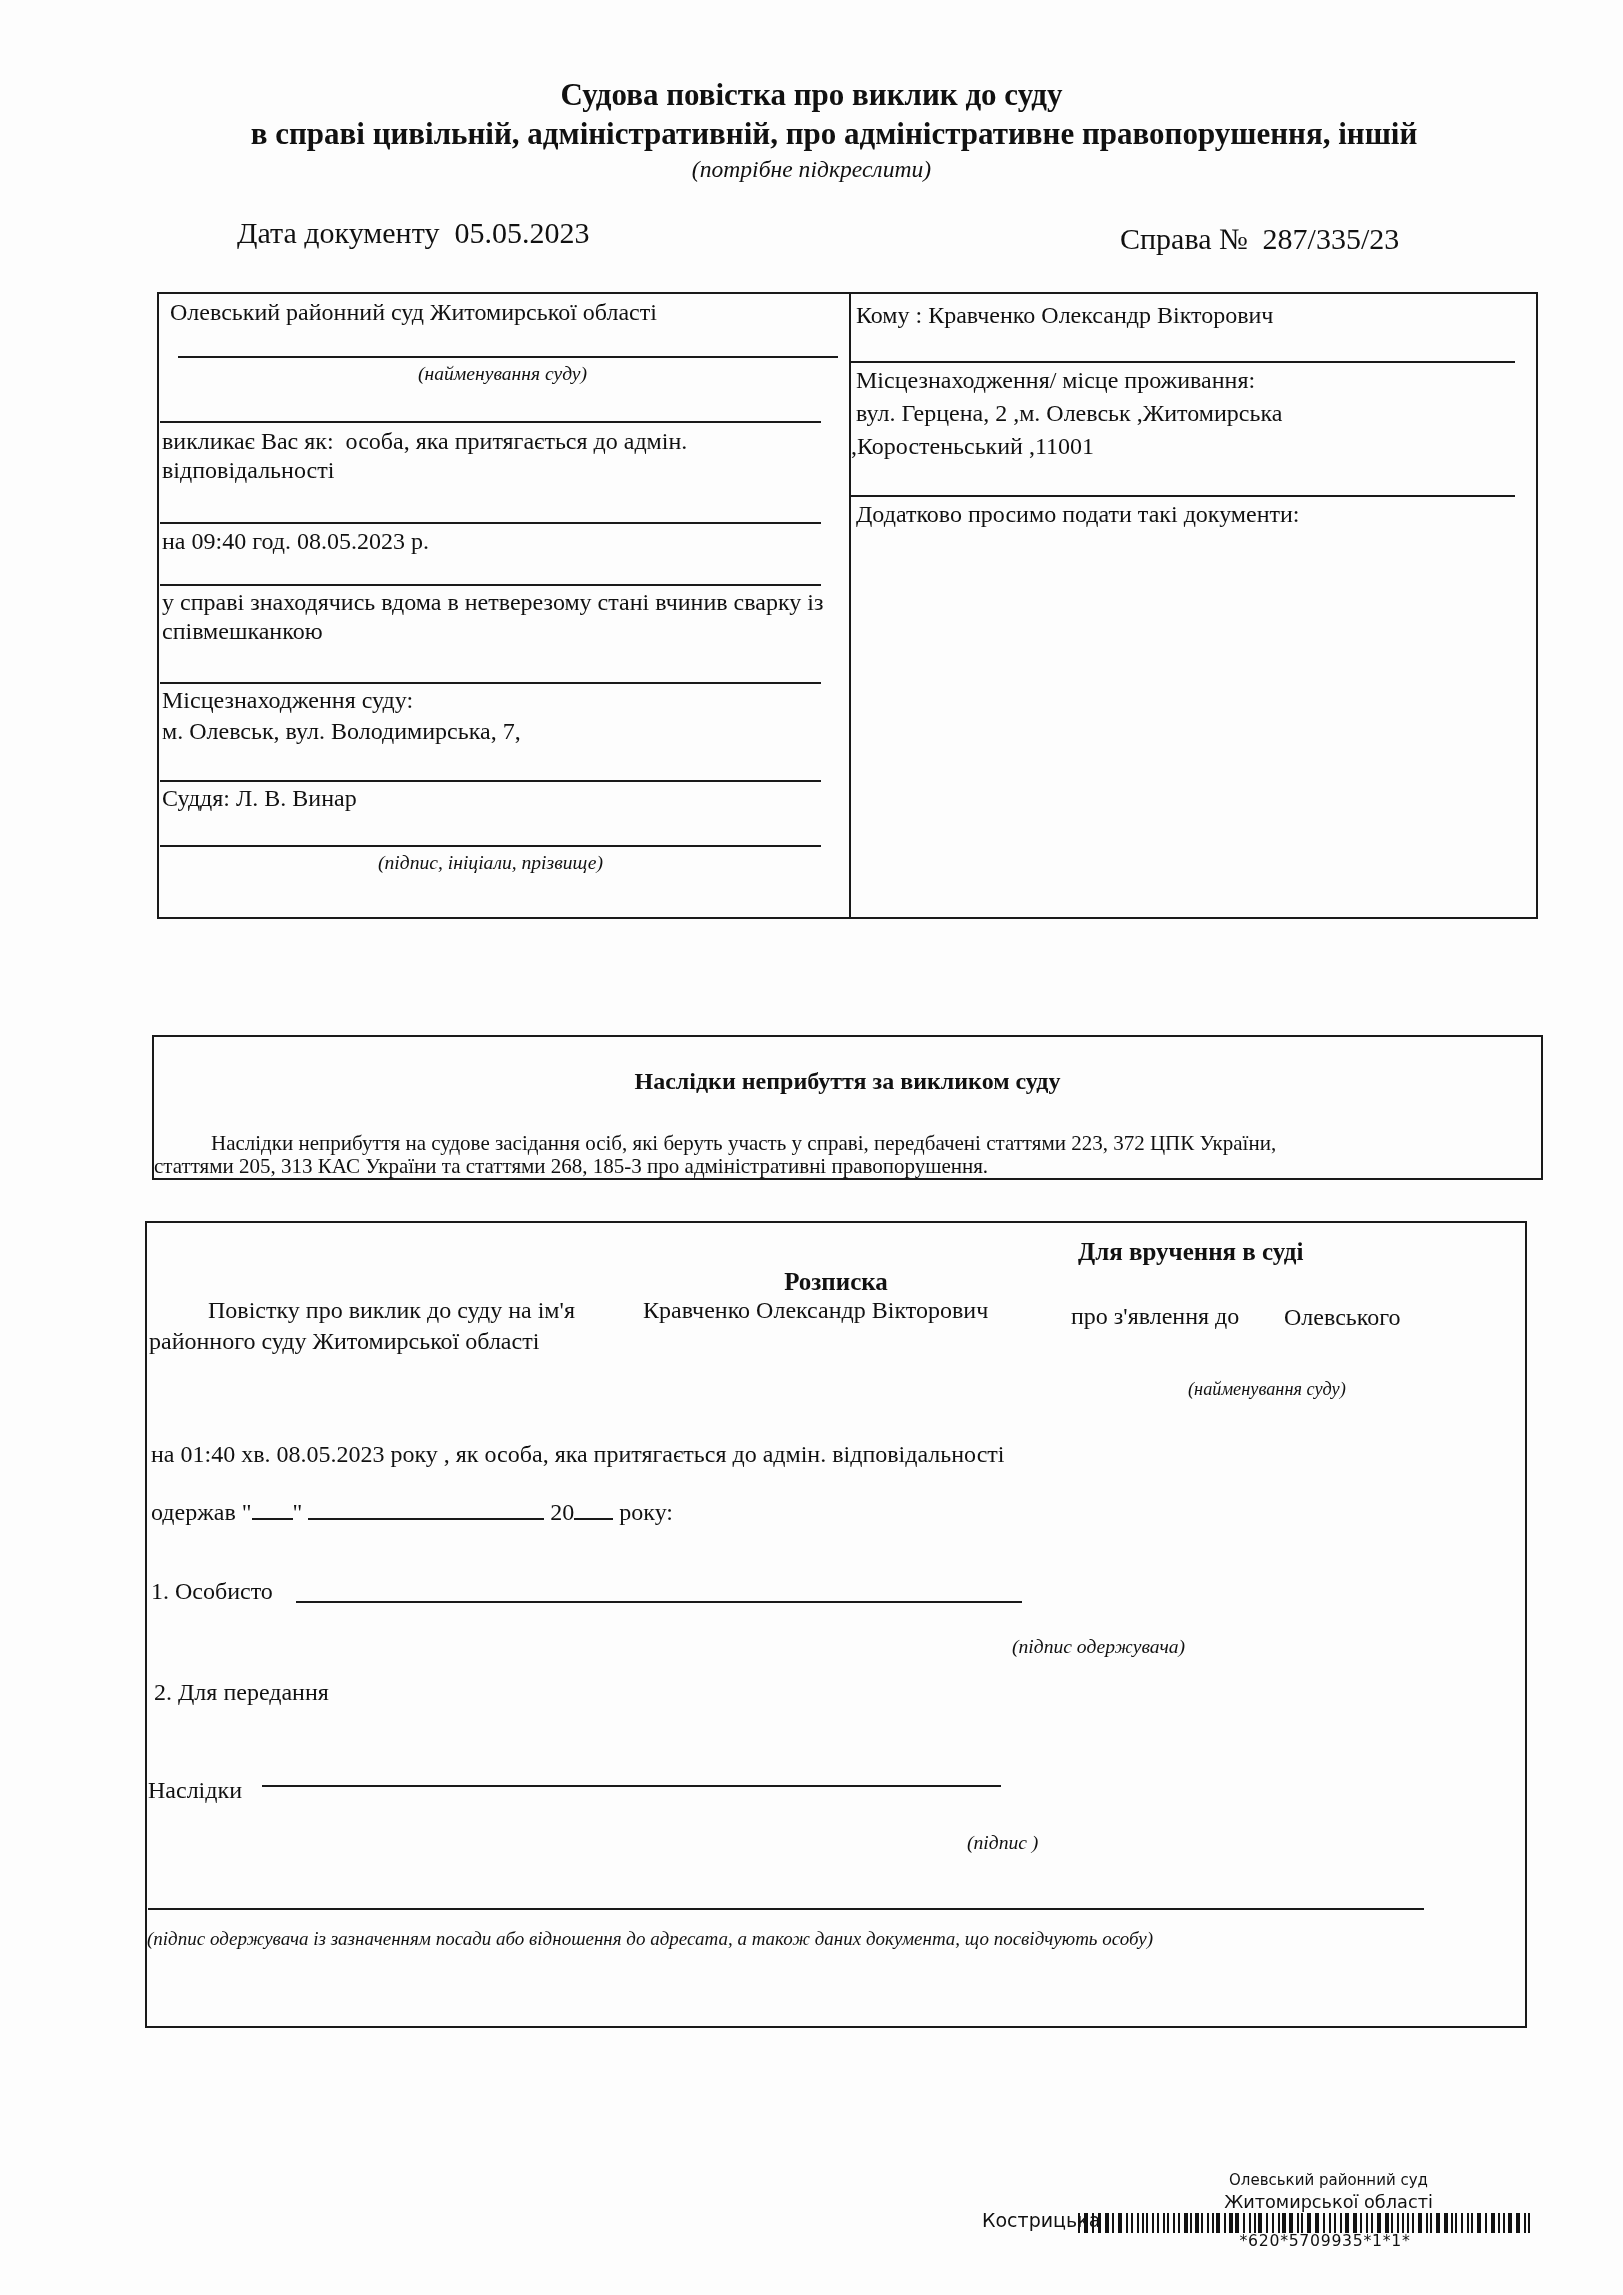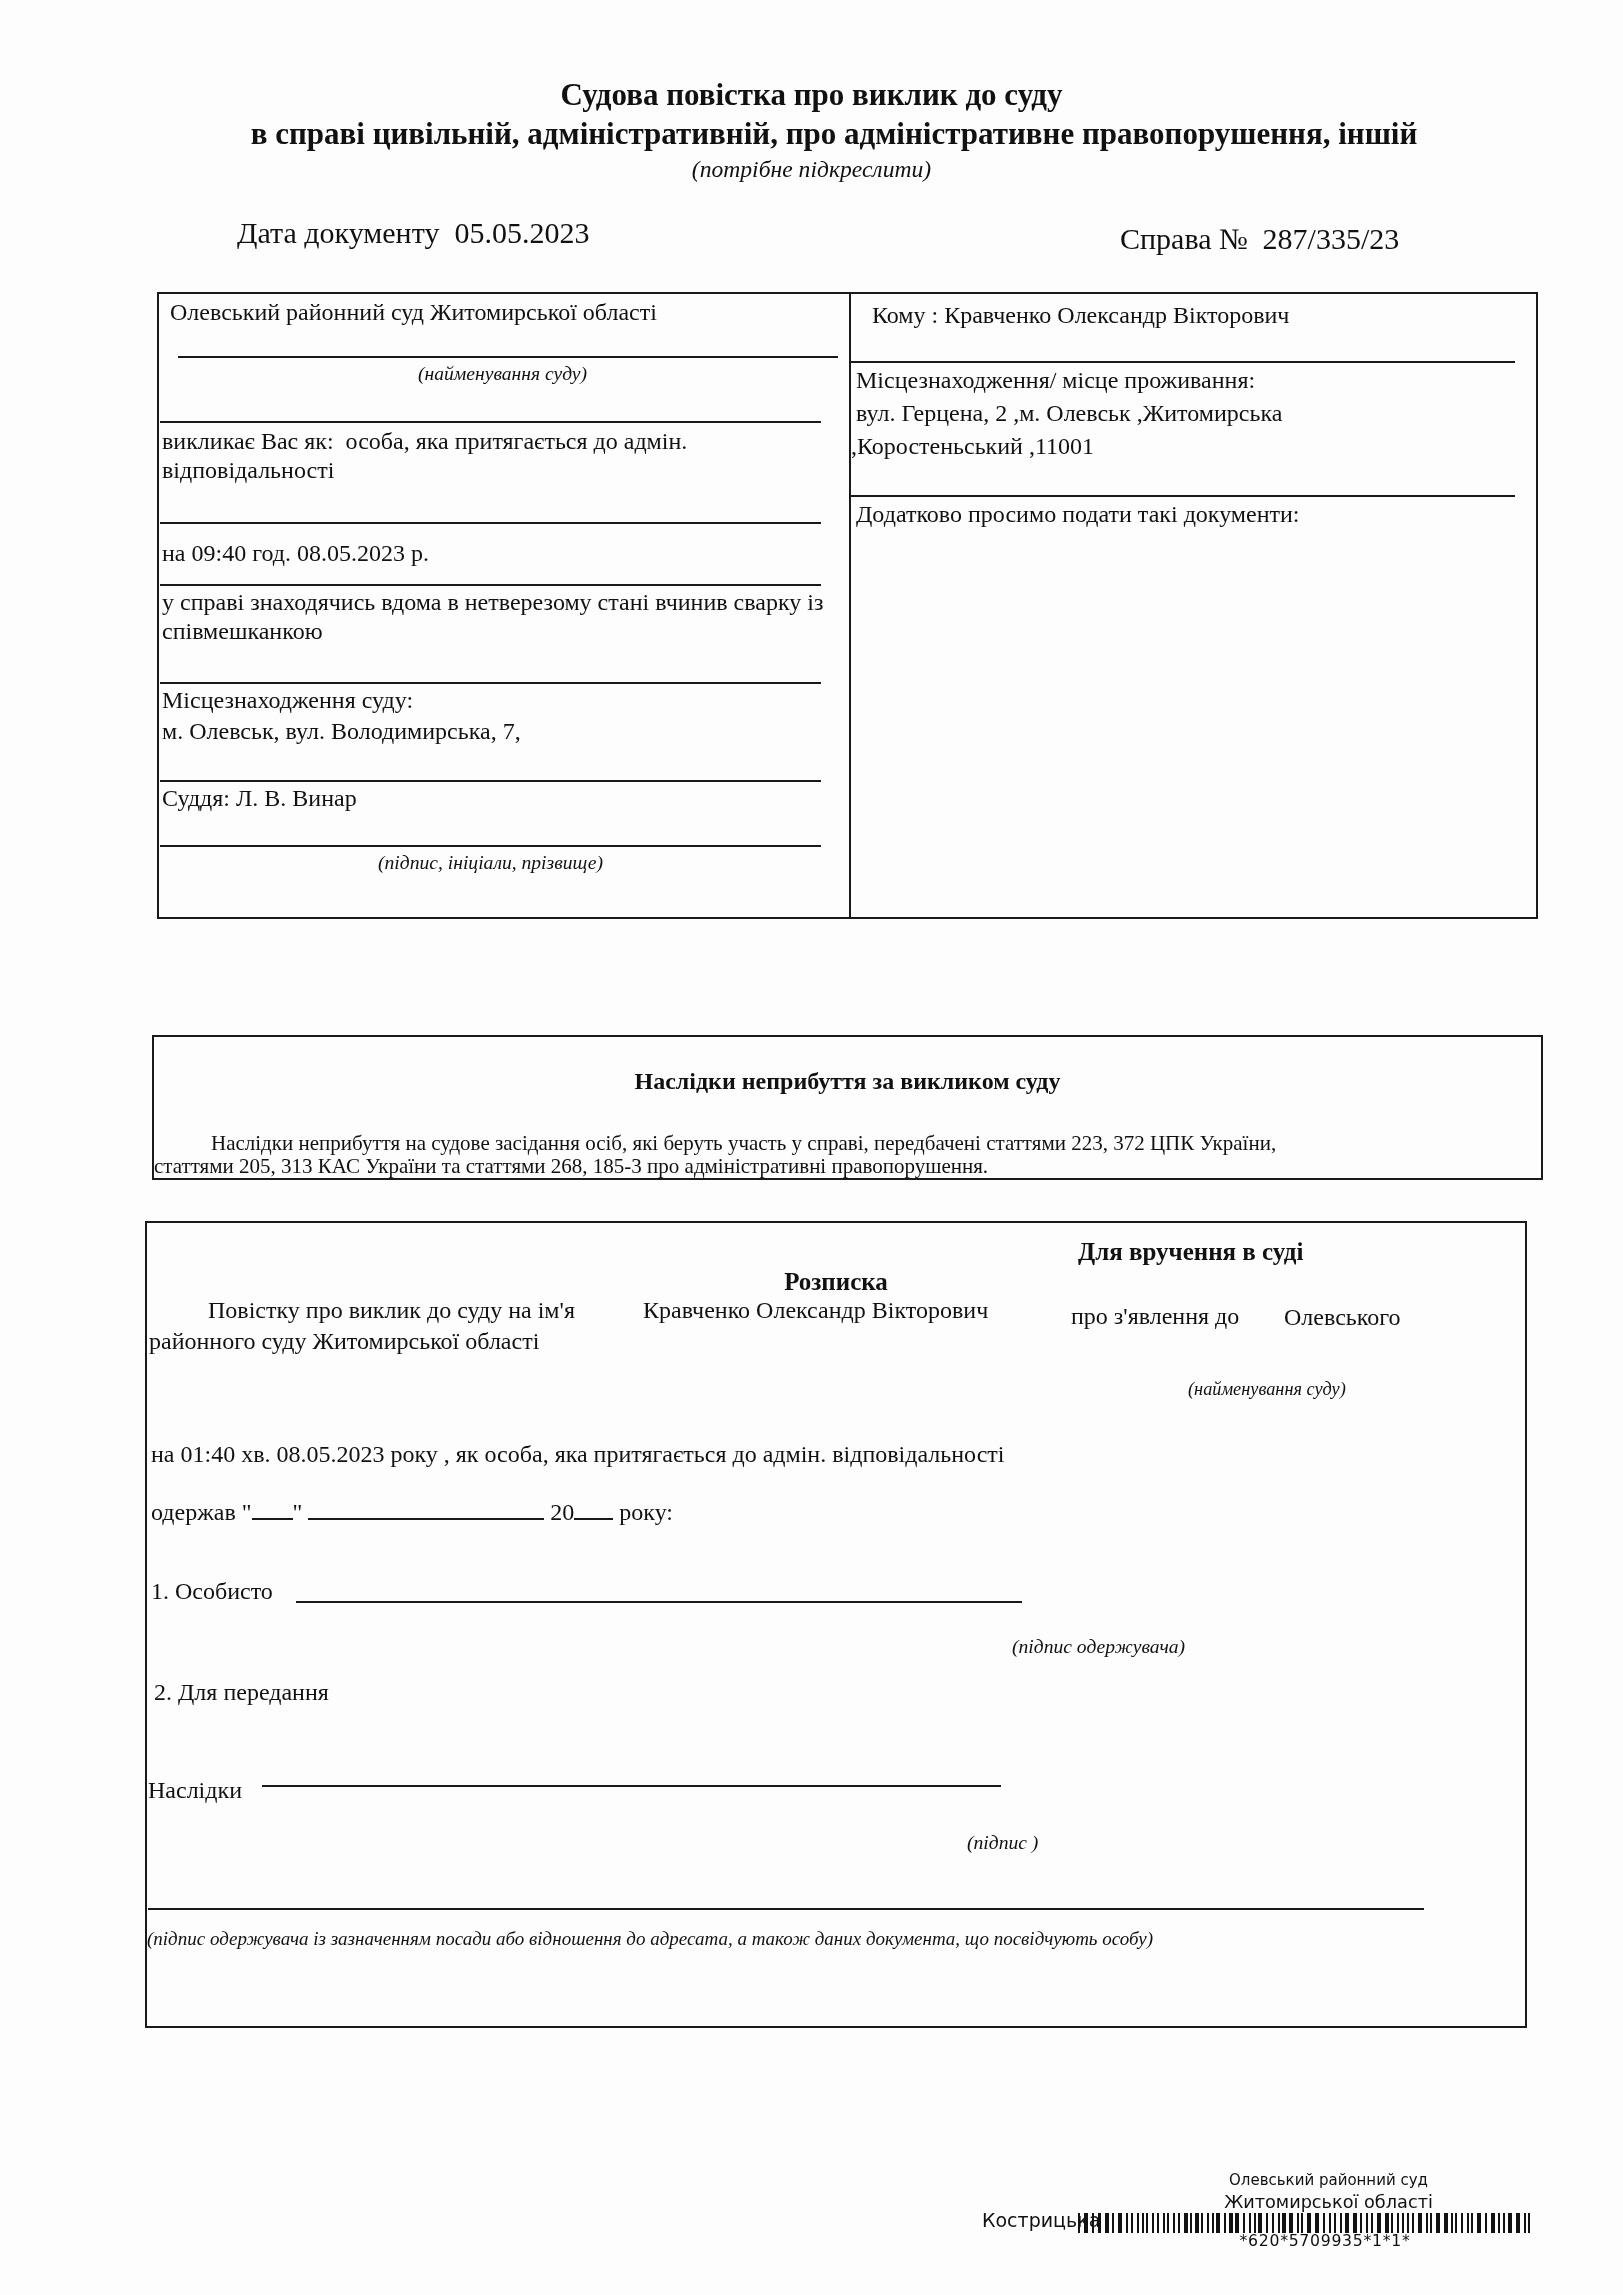--- a/index.html
+++ b/index.html
@@ -45,35 +45,35 @@
 <div class="hline" style="left:178px; top:356px; width:660px;"></div>
 <div class="abs cap center" style="left:162px; width:681px; top:363px;">(найменування суду)</div>
 <div class="hline" style="left:160px; top:421px; width:661px;"></div>
 
 <div class="abs t36" style="left:162px; top:427px; width:681px;">
   <span>викликає Вас як:</span>&nbsp;
   <span>особа, яка притягається до адмін. відповідальності</span>
 </div>
 <div class="hline" style="left:160px; top:522px; width:661px;"></div>
 
-<div class="abs t36" style="left:162px; top:539px;">на 09:40 год. 08.05.2023 р.</div>
+<div class="abs t36" style="left:162px; top:527px;">на 09:40 год. 08.05.2023 р.</div>
 <div class="hline" style="left:160px; top:584px; width:661px;"></div>
 
 <div class="abs t36" style="left:162px; top:588px; width:667px;">у справі знаходячись вдома в нетверезому стані вчинив сварку із співмешканкою</div>
 <div class="hline" style="left:160px; top:682px; width:661px;"></div>
 
 <div class="abs t36" style="left:162px; top:686px;">Місцезнаходження суду:</div>
 <div class="abs t36" style="left:162px; top:717px;">м. Олевськ, вул. Володимирська, 7,</div>
 <div class="hline" style="left:160px; top:780px; width:661px;"></div>
 
 <div class="abs t36" style="left:162px; top:784px;">Суддя: Л. В. Винар</div>
 <div class="hline" style="left:160px; top:845px; width:661px;"></div>
 <div class="abs cap center" style="left:160px; width:661px; top:852px;">(підпис, ініціали, прізвище)</div>
 
-<div class="abs t36" style="left:856px; top:301px;margin-left:16px;">Кому : Кравченко Олександр Вікторович</div>
+<div class="abs t36" style="left:856px; top:301px;">Кому : Кравченко Олександр Вікторович</div>
 <div class="hline" style="left:851px; top:361px; width:664px;"></div>
 <div class="abs t36" style="left:856px; top:366px;">Місцезнаходження/ місце проживання:</div>
 <div class="abs t36" style="left:856px; top:399px;">вул. Герцена, 2  ,м. Олевськ  ,Житомирська</div>
 <div class="abs t36" style="left:851px; top:432px;">,Коростеньський ,11001</div>
 <div class="hline" style="left:851px; top:495px; width:664px;"></div>
 <div class="abs t36" style="left:856px; top:500px;">Додатково просимо подати такі документи:</div>
 
 <div class="box" style="left:152px; top:1035px; width:1391px; height:145px;"></div>
 <div class="abs center bold" style="left:152px; width:1391px; top:1068px; font-size:24px;">Наслідки неприбуття за викликом суду</div>
 <div class="abs" style="left:211px; top:1131px; font-size:21px;">Наслідки неприбуття на судове засідання осіб, які беруть участь у справі, передбачені статтями 223, 372 ЦПК України,</div>

